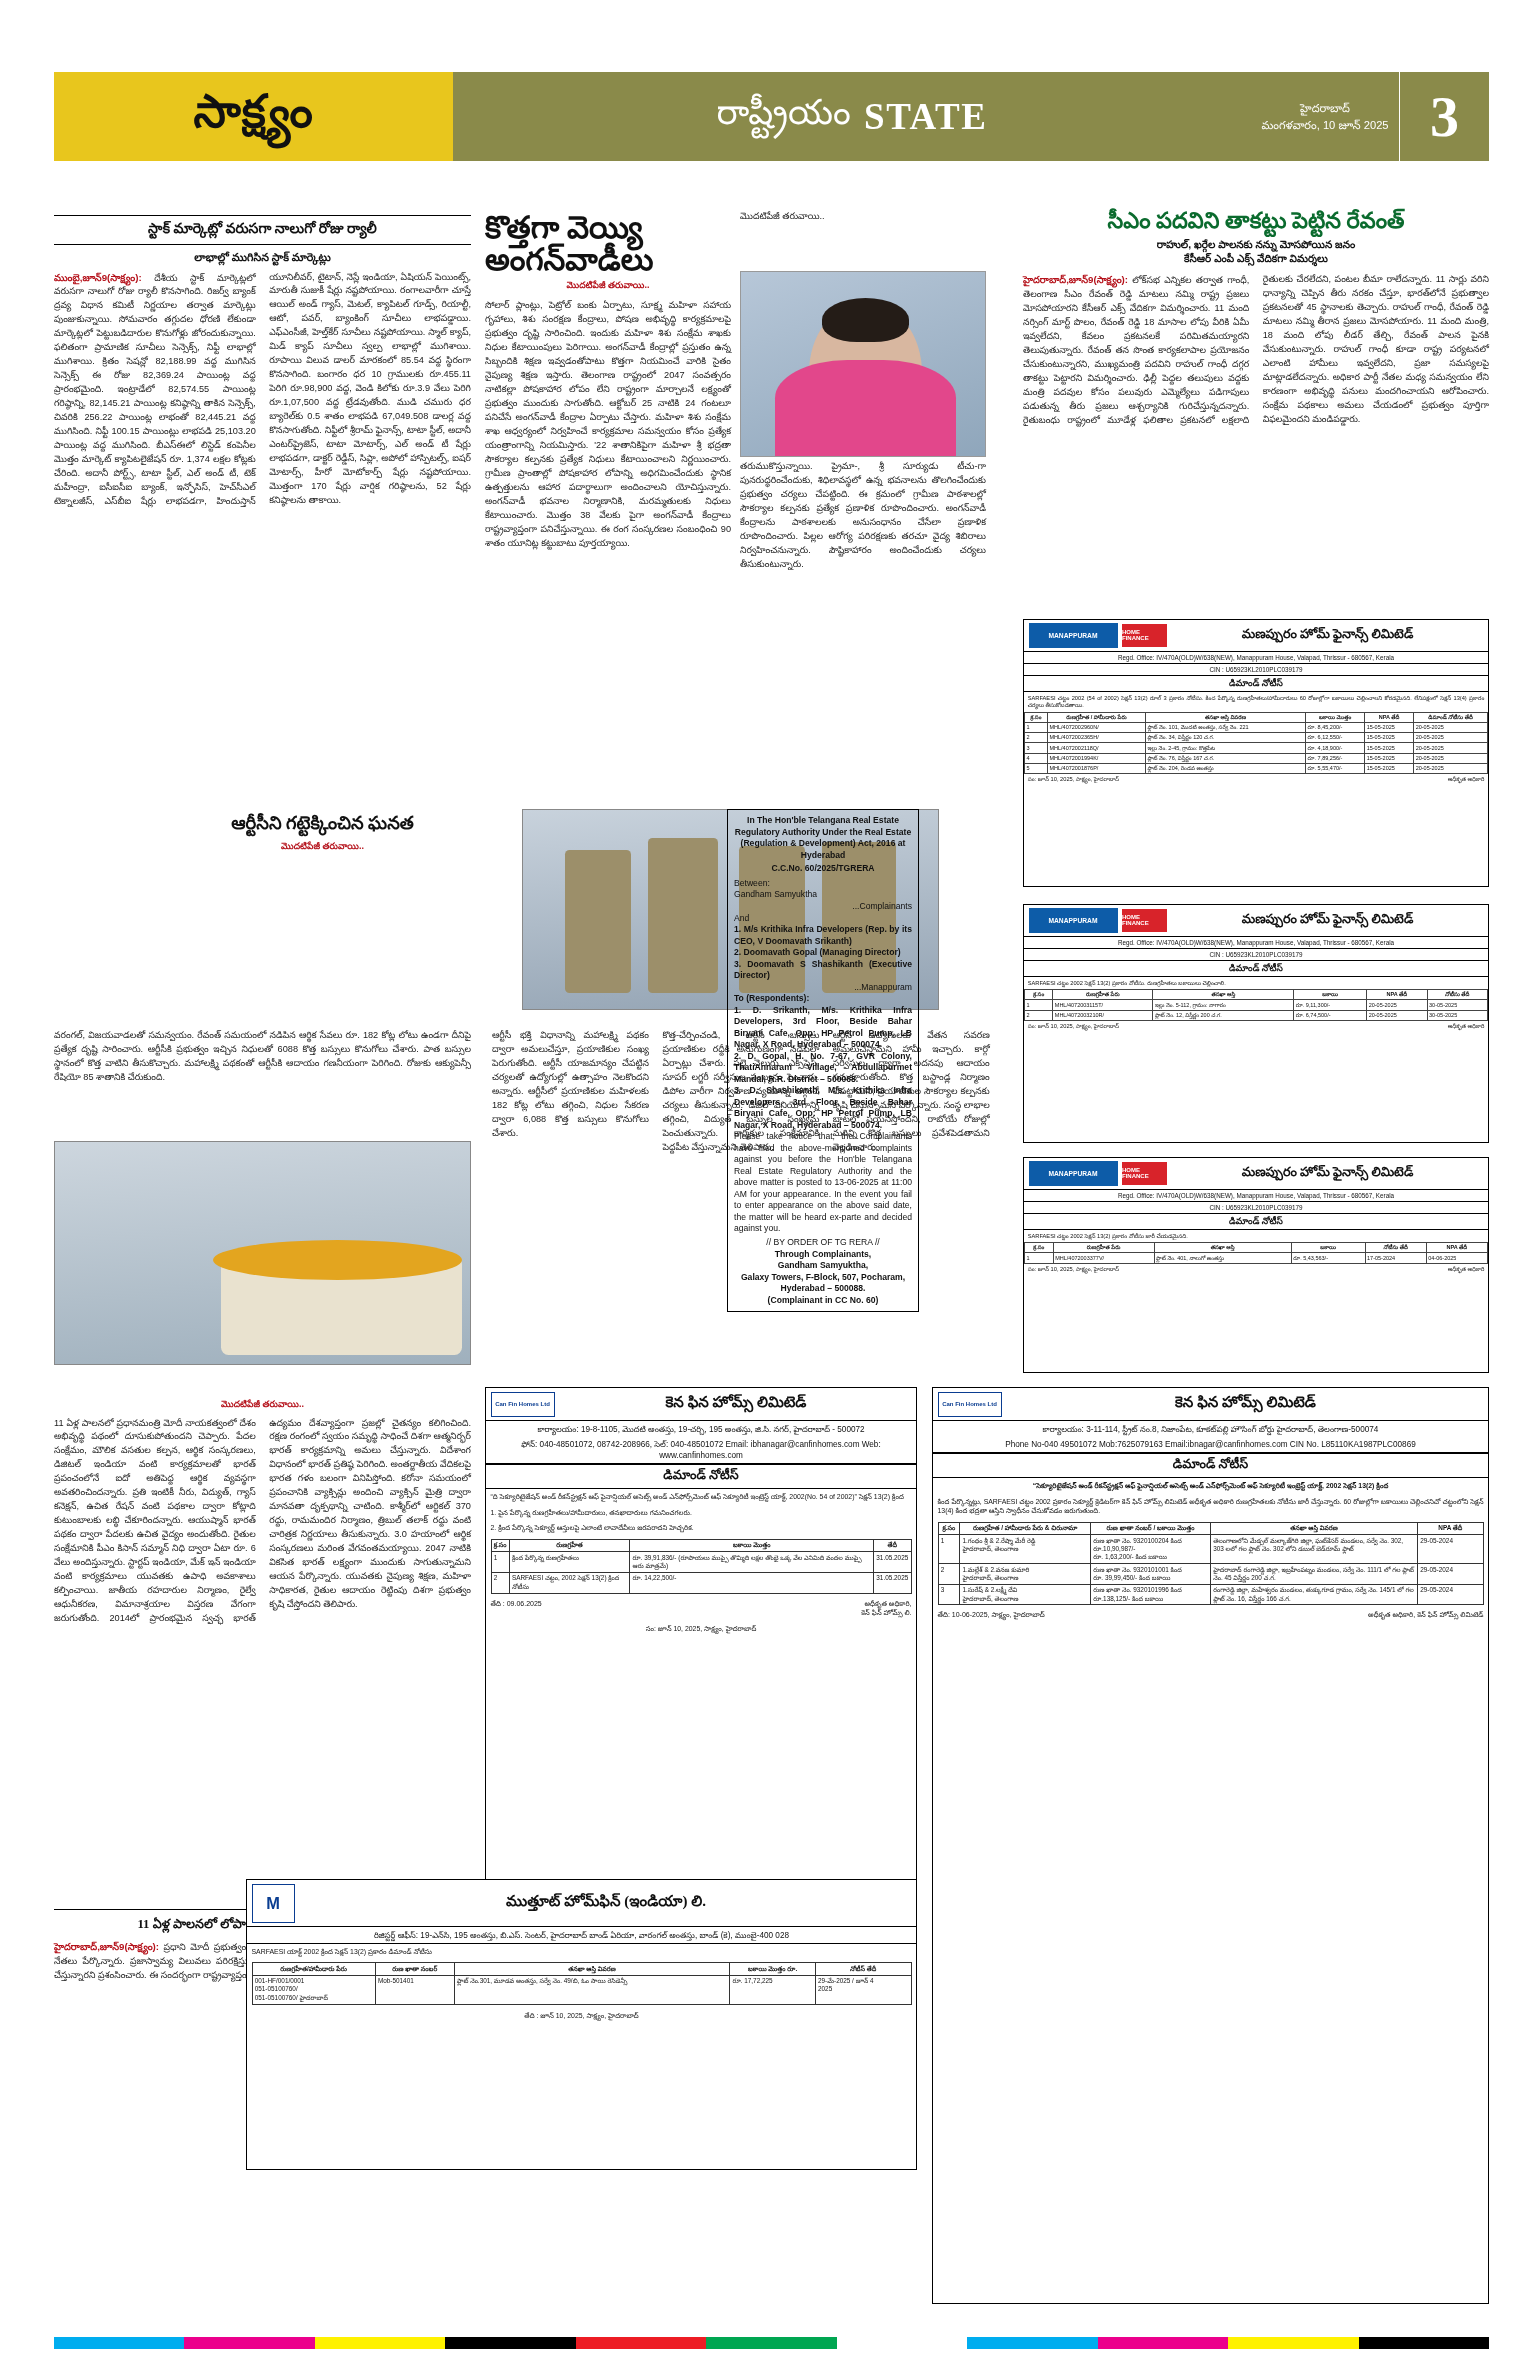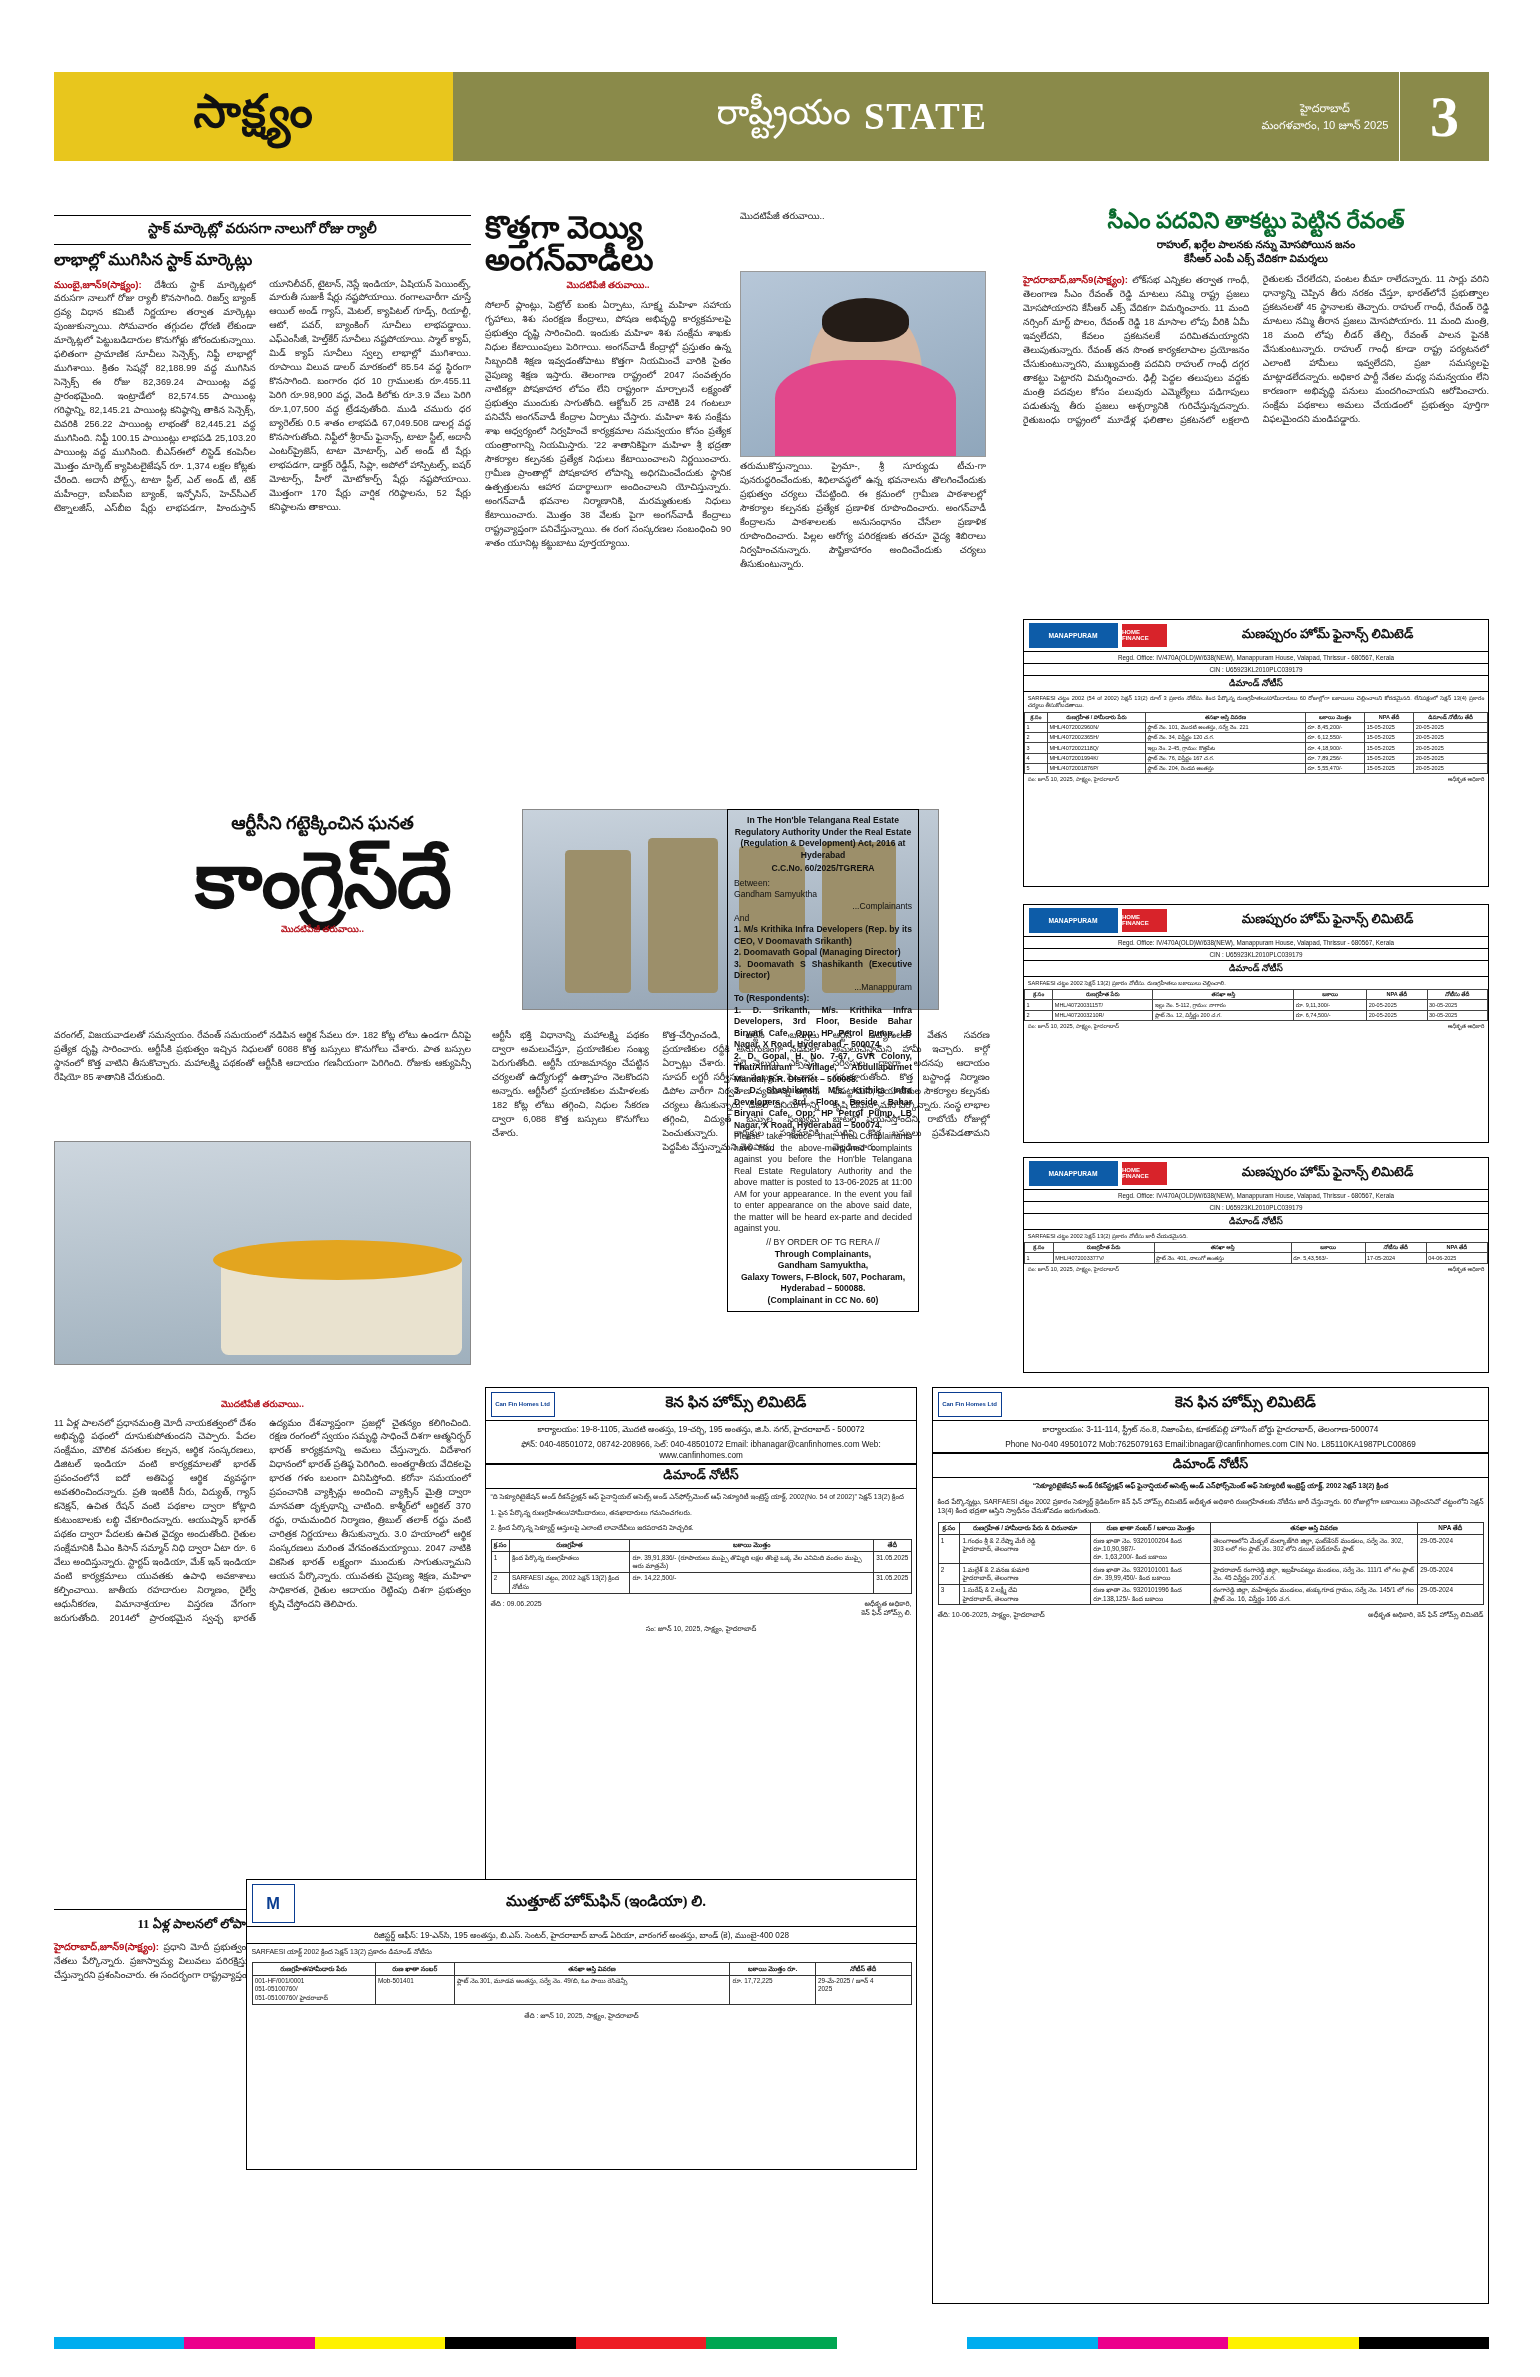--- a/index.html
+++ b/index.html
@@ -28,21 +28,21 @@
   .col-text { font-size:9.2px; line-height:1.52; text-align:justify; color:#1a1a1a; }
   .kicker { font-size:9.7px; font-weight:bold; color:#b5121b; }
   .contd { font-size:9px; font-weight:bold; color:#b5121b; }
   .headline-te { font-family:"Liberation Serif", serif; font-weight:bold; color:#111; line-height:1.02; }
 
   
   .blk { position:absolute; }
 
   .s1 { left:54px; top:215px; width:417px; }
   .s1 .hdr { border-top:1.5px solid #000; border-bottom:0.7px solid #000; padding:4.5px 0; text-align:center; font-family:"Liberation Serif",serif; font-weight:bold; font-size:14px;}
-  .s1 .sub { text-align:left; font-size:16px; font-weight:bold; margin:6px 0 4.5px; font-family:"Liberation Serif",serif;}
+  .s1 .sub { text-align:center; font-size:11px; font-weight:bold; margin:6px 0 4.5px; font-family:"Liberation Serif",serif;}
   .s1 .body { column-count:2; column-gap:13.4px; }
 
   .s2 { left:485px; top:212px; width:246px; }
   .s2 h1 { margin:0; font-size:31px; }
   .s2 .body { margin-top:7.5px; }
 
   .s3 { left:740px; top:210px; width:246px; }
 
   .s4 { left:1023px; top:210px; width:466px; }
   .s4 h2 { margin:0; font-size:22.4px; text-align:center; color:#0b6b2e; }
@@ -161,21 +161,20 @@
     <div class="dek" style="white-space:pre-line">రాహుల్, ఖర్గేల పాలనకు నన్ను మోసపోయిన జనం
 కేసీఆర్ ఎంపీ ఎక్స్ వేదికగా విమర్శలు</div>
     <div class="body col-text">
       <span class="kicker">హైదరాబాద్,జూన్9(సాక్ష్యం):</span>
       <span>లోక్‌సభ ఎన్నికల తర్వాత గాంధీ, తెలంగాణ సీఎం రేవంత్ రెడ్డి మాటలు నమ్మి రాష్ట్ర ప్రజలు మోసపోయారని కేసీఆర్ ఎక్స్ వేదికగా విమర్శించారు. 11 మంది నర్సింగ్ మార్ట్ పొలం, రేవంత్ రెడ్డి 18 మాసాల లోపు వీరికి ఏమీ ఇవ్వలేదని, కేవలం ప్రకటనలకే పరిమితమయ్యారని తెలుపుతున్నారు. రేవంత్ తన సొంత కార్యకలాపాల ప్రయోజనం చేసుకుంటున్నారని, ముఖ్యమంత్రి పదవిని రాహుల్ గాంధీ దగ్గర తాకట్టు పెట్టారని విమర్శించారు. ఢిల్లీ పెద్దల తలుపులు వద్దకు మంత్రి పదవుల కోసం పలువురు ఎమ్మెల్యేలు పడిగాపులు పడుతున్న తీరు ప్రజలు ఆశ్చర్యానికి గురిచేస్తున్నదన్నారు. రైతుబంధు రాష్ట్రంలో మూడేళ్ల ఫలితాల ప్రకటనలో లక్షలాది రైతులకు చేరలేదని, పంటల బీమా రాలేదన్నారు. 11 సార్లు వరిని ధాన్యాన్ని చెప్పిన తీరు నరకం చేస్తూ, భారత్‌లోనే ప్రభుత్వాల ప్రకటనలతో 45 స్థానాలకు తెచ్చారు. రాహుల్ గాంధీ, రేవంత్ రెడ్డి మాటలు నమ్మి తీరాన ప్రజలు మోసపోయారు. 11 మంది మంత్రి, 18 మంది లోపు లీడర్ తేల్చి, రేవంత్ పాలన పైనకి వేసుకుంటున్నారు. రాహుల్ గాంధీ కూడా రాష్ట్ర పర్యటనలో ఎలాంటి హామీలు ఇవ్వలేదని, ప్రజా సమస్యలపై మాట్లాడలేదన్నారు. అధికార పార్టీ నేతల మధ్య సమన్వయం లేని కారణంగా అభివృద్ధి పనులు మందగించాయని ఆరోపించారు. సంక్షేమ పథకాలు అమలు చేయడంలో ప్రభుత్వం పూర్తిగా విఫలమైందని మండిపడ్డారు.</span>
     </div>
   </div>
 
   <div class="blk cong">
     <div class="sub">ఆర్టీసీని గట్టెక్కించిన ఘనత</div>
-    <h1 class="headline-te">కాంగ్రెస్‌దే</h1>
     <div class="contd">మొదటిపేజీ తరువాయి..</div>
   </div>
 
   <div class="photo2">
     <div class="khaki" style="left:10%;top:20%;width:16%;height:72%"></div>
     <div class="khaki" style="left:30%;top:14%;width:17%;height:78%"></div>
     <div class="khaki" style="left:52%;top:18%;width:16%;height:74%"></div>
     <div class="khaki" style="left:72%;top:16%;width:18%;height:76%"></div>
   </div>
 

